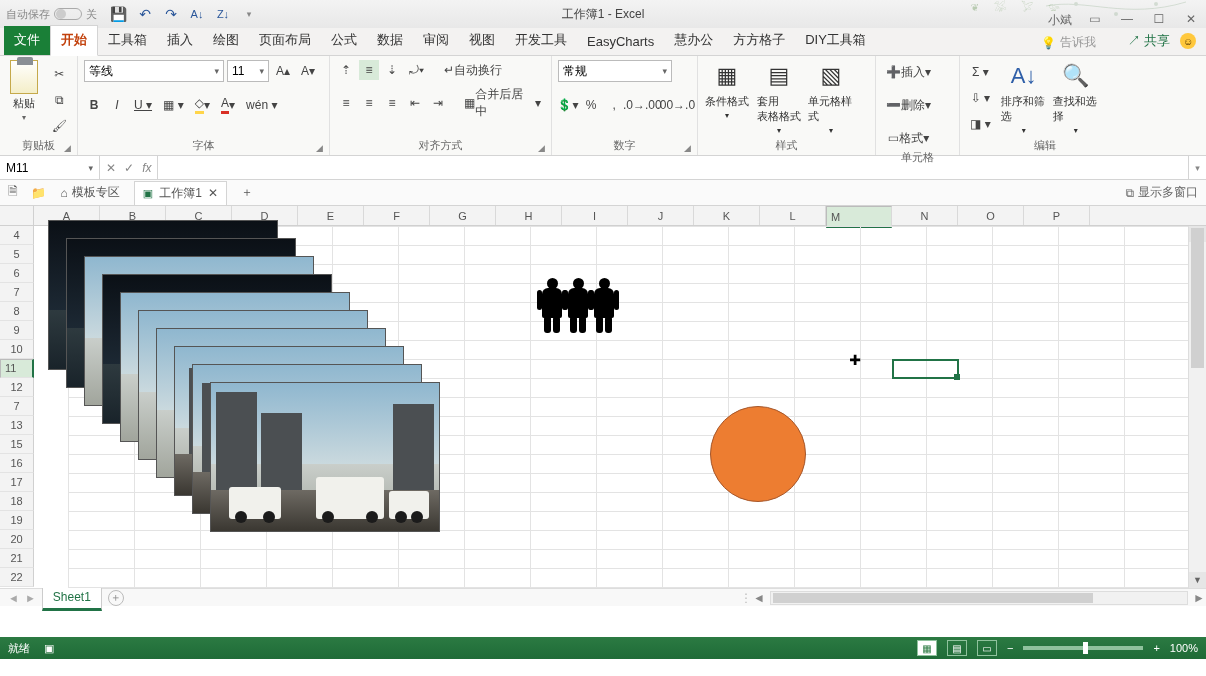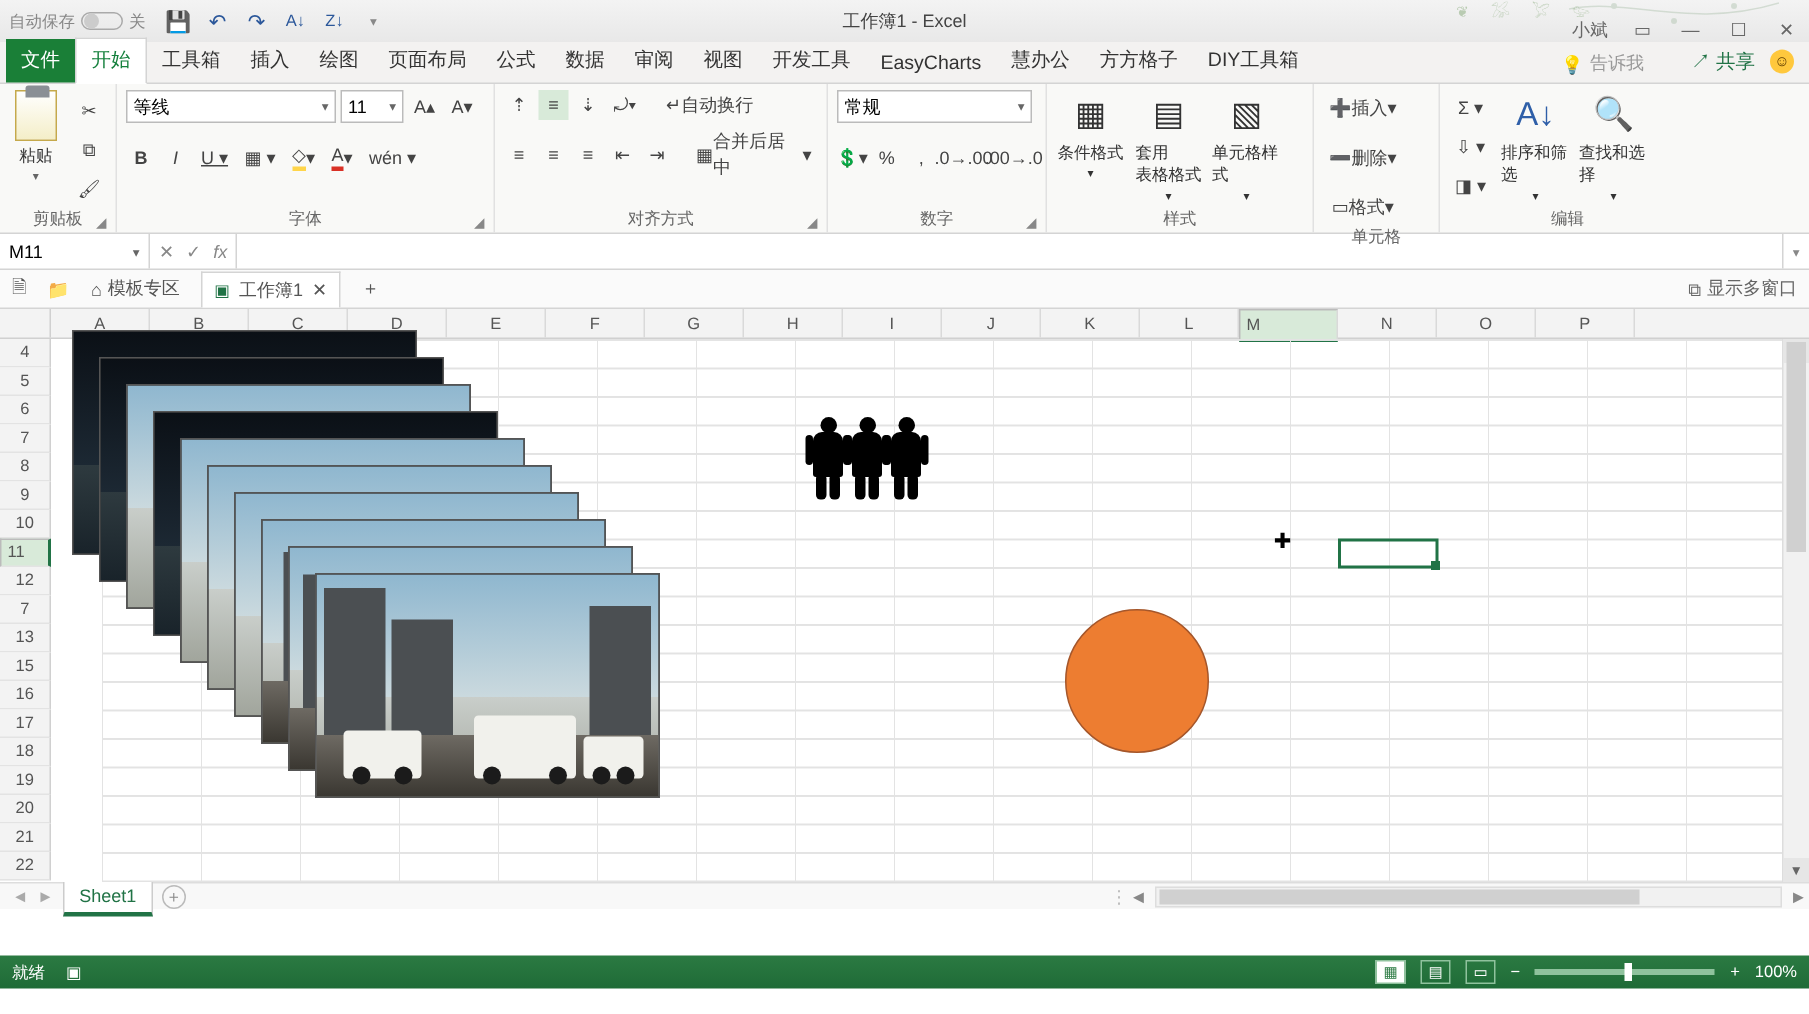--- a/index.html
+++ b/index.html
@@ -6,28 +6,28 @@
 body { width: 1206px; height: 676px; background: #fff; overflow: hidden; font-size: 12px; }
 
 
 .titlebar { height: 28px; background: linear-gradient(#f3f3f3,#e8e8e8); display:flex; align-items:center; padding:0 6px; position:relative; }
 .titlebar .autosave { color:#888; font-size:11px; display:flex; align-items:center; gap:4px; }
 .titlebar .autosave .toggle { width:28px; height:12px; border:1px solid #aaa; border-radius:6px; position:relative; }
 .titlebar .autosave .toggle::before { content:""; position:absolute; left:1px; top:0; width:10px; height:10px; border-radius:50%; background:#ccc; }
 .qat { display:flex; align-items:center; gap:10px; margin-left:14px; }
 .qat .ico { width:16px; height:16px; display:flex; align-items:center; justify-content:center; color:#2b579a; font-size:14px; }
 .titlebar .title { position:absolute; left:50%; transform:translateX(-50%); color:#444; font-size:12px; }
-.titlebar .right { position:absolute; right:6px; display:flex; align-items:center; gap:14px; color:#666; font-size:12px;margin-top:12px; }
+.titlebar .right { position:absolute; right:6px; display:flex; align-items:flex-start; gap:14px; color:#666; font-size:12px;margin-top:12px; }
 .winbtn { width:18px; text-align:center; }
 
 
 .tabs { height: 28px; background:#f3f2f1; display:flex; align-items:flex-end; padding-left:4px; border-bottom:1px solid #d4d4d4; position:relative; }
 .tab { padding:5px 10px 6px; font-size:13px; color:#333; cursor:pointer; }
 .tab.file { background:#1a7f37; color:#fff; }
-.tab.active { background:#fff; border:1px solid #d4d4d4; border-bottom:1px solid #fff; color:#15803d; margin-bottom:-1px; }
+.tab.active { background:#fff; border:1px solid #d4d4d4; border-bottom:1px solid #fff; color:#c2410c; margin-bottom:-1px;font-weight:bold; }
 .tabs .tell { position:absolute; right:110px; top:6px; color:#999; font-size:12px; display:flex; align-items:center; gap:4px; }
 .tabs .share { position:absolute; right:10px; top:4px; color:#217346; font-size:13px; display:flex; align-items:center; gap:10px; }
 .smiley { width:16px; height:16px; border-radius:50%; background:#ffc83d; display:inline-flex; align-items:center; justify-content:center; font-size:10px; color:#5c3b00; }
 
 
 .ribbon { height:100px; background:#f9f9f7; border-bottom:1px solid #d4d4d4; display:flex; }
 .group { border-right:1px solid #e1e1e1; padding:4px 6px 2px; display:flex; flex-direction:column; }
 .group .body { flex:1; display:flex; align-items:flex-start; gap:6px; }
 .group .label { text-align:center; font-size:11px; color:#666; padding-top:2px; position:relative; }
 .group .label .launcher { position:absolute; right:0; bottom:0; font-size:9px; color:#888; }
@@ -261,21 +261,21 @@
       </div>
     </div>
       </div>
     <div class="label"><span>对齐方式</span><span class="launcher">◢</span></div>
   </div>
 
   <div class="group" style="width:146px">
     <div class="body">
         <div class="col" style="width:100%">
       <div class="row">
-            <div class="sel" style="width:130px">
+            <div class="sel" style="width:114px">
               <span>常规</span>
               <span class="dd">▾</span>
             </div>
           </div>
       <div class="row">
         <span class="btn">💲▾</span>
         <span class="btn">%</span>
         <span class="btn">,</span>
         <span class="btn">.0→.00</span>
         <span class="btn">.00→.0</span>

